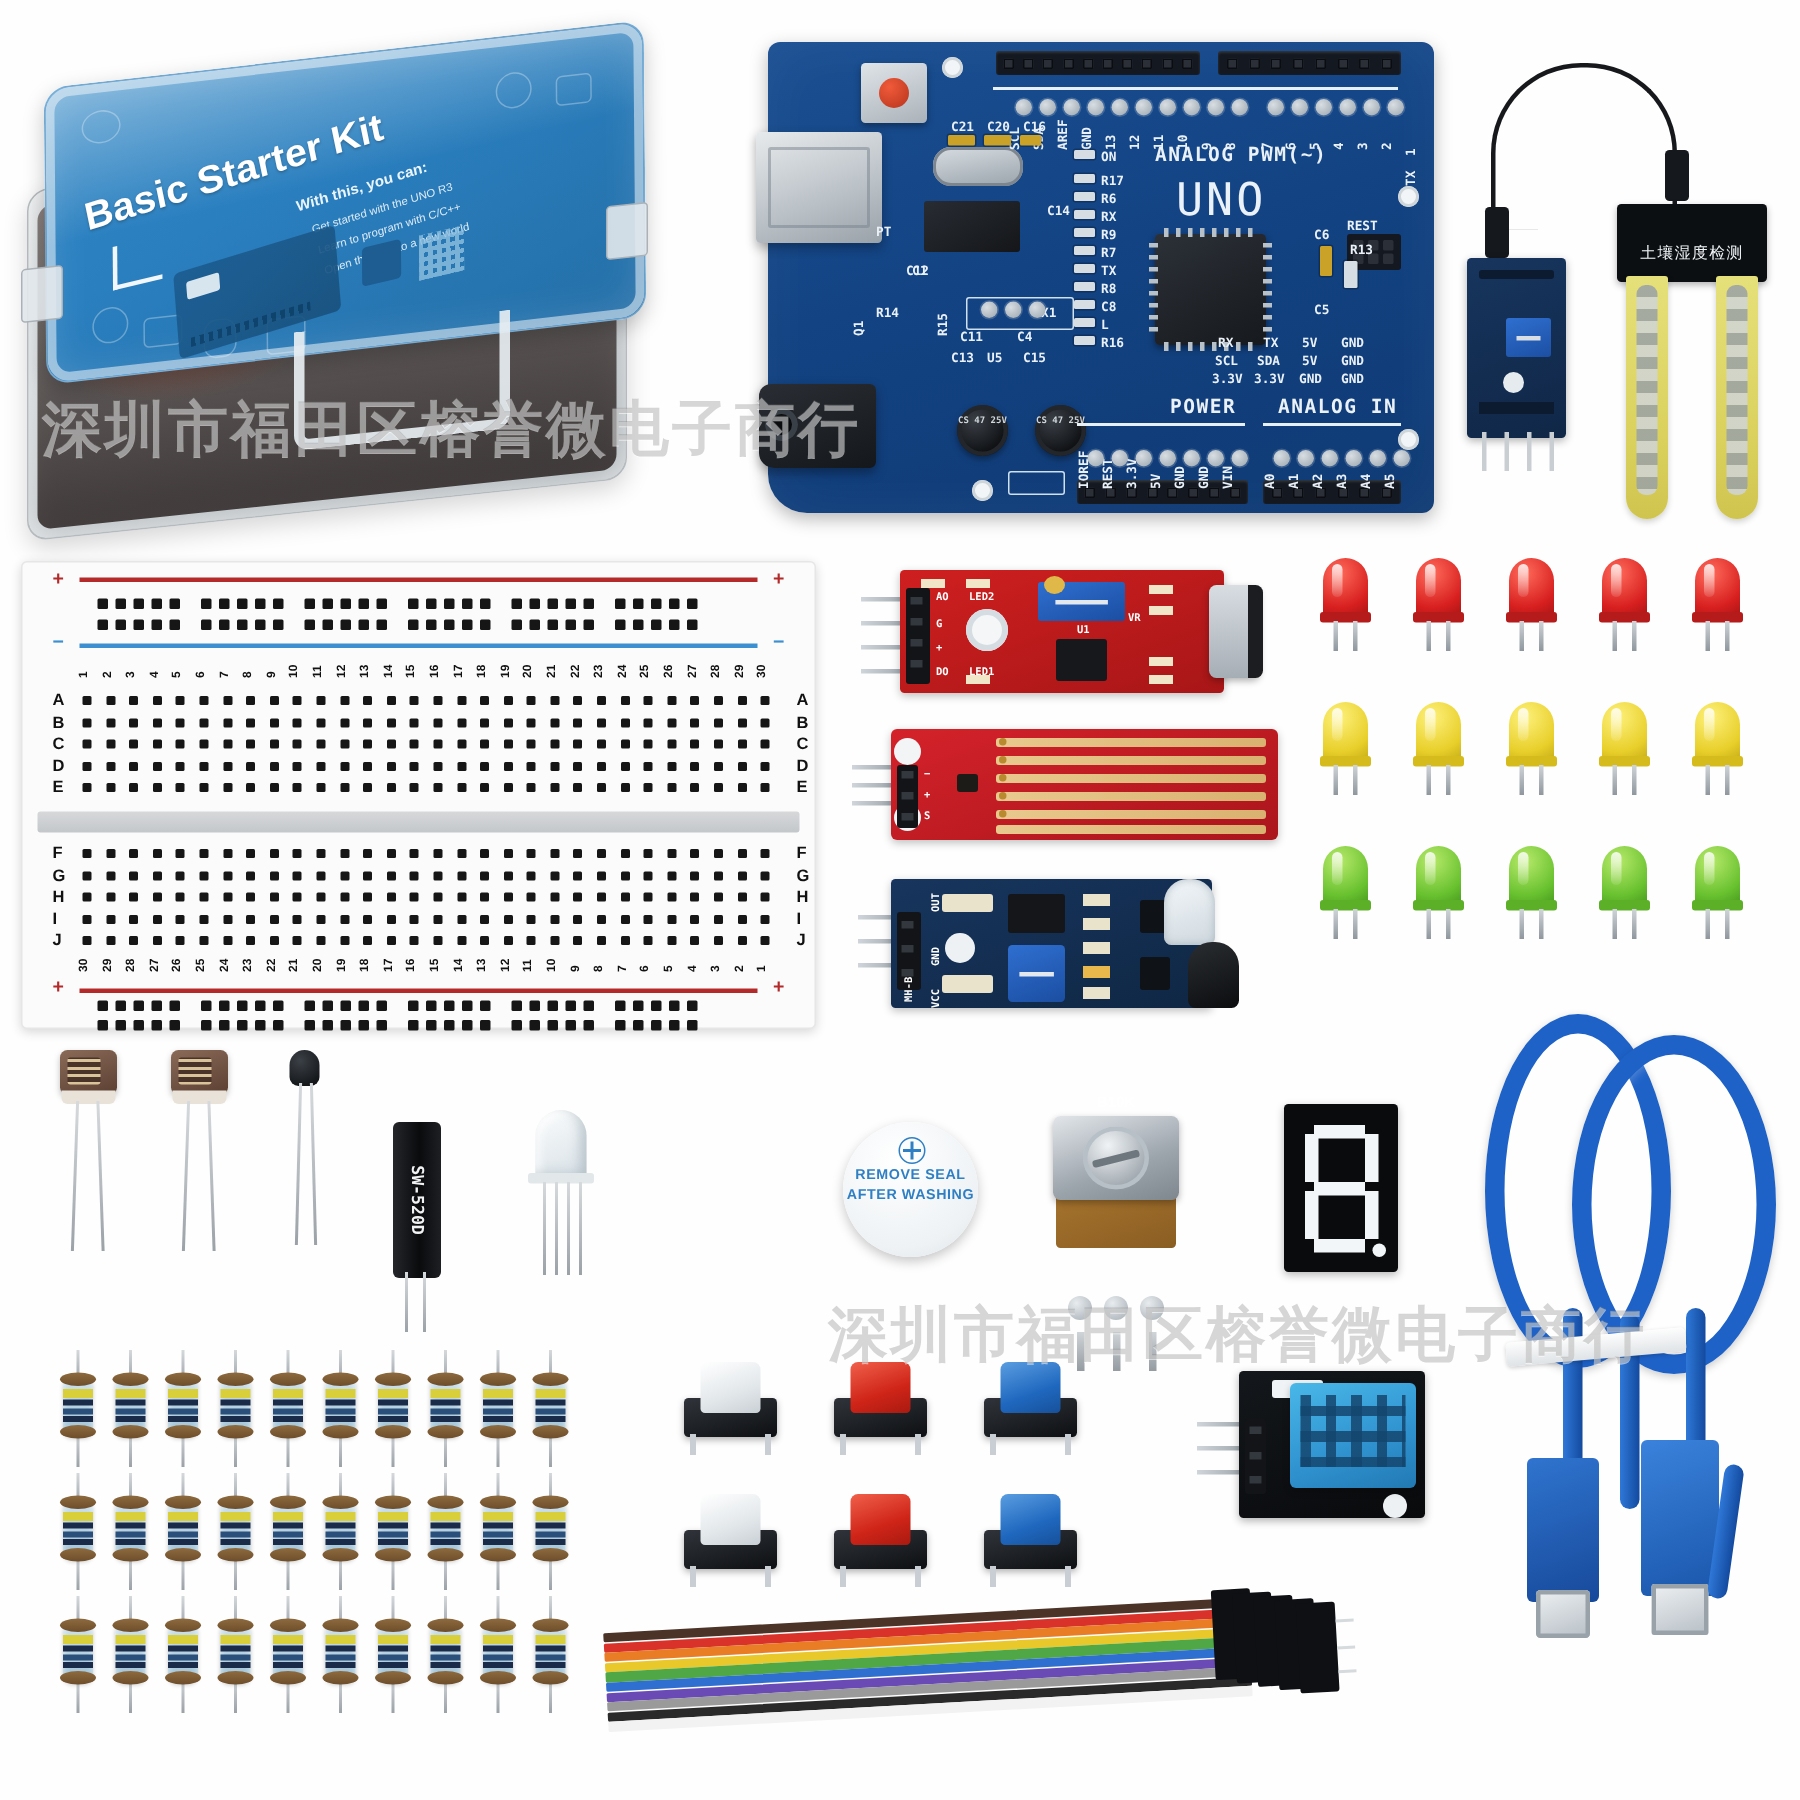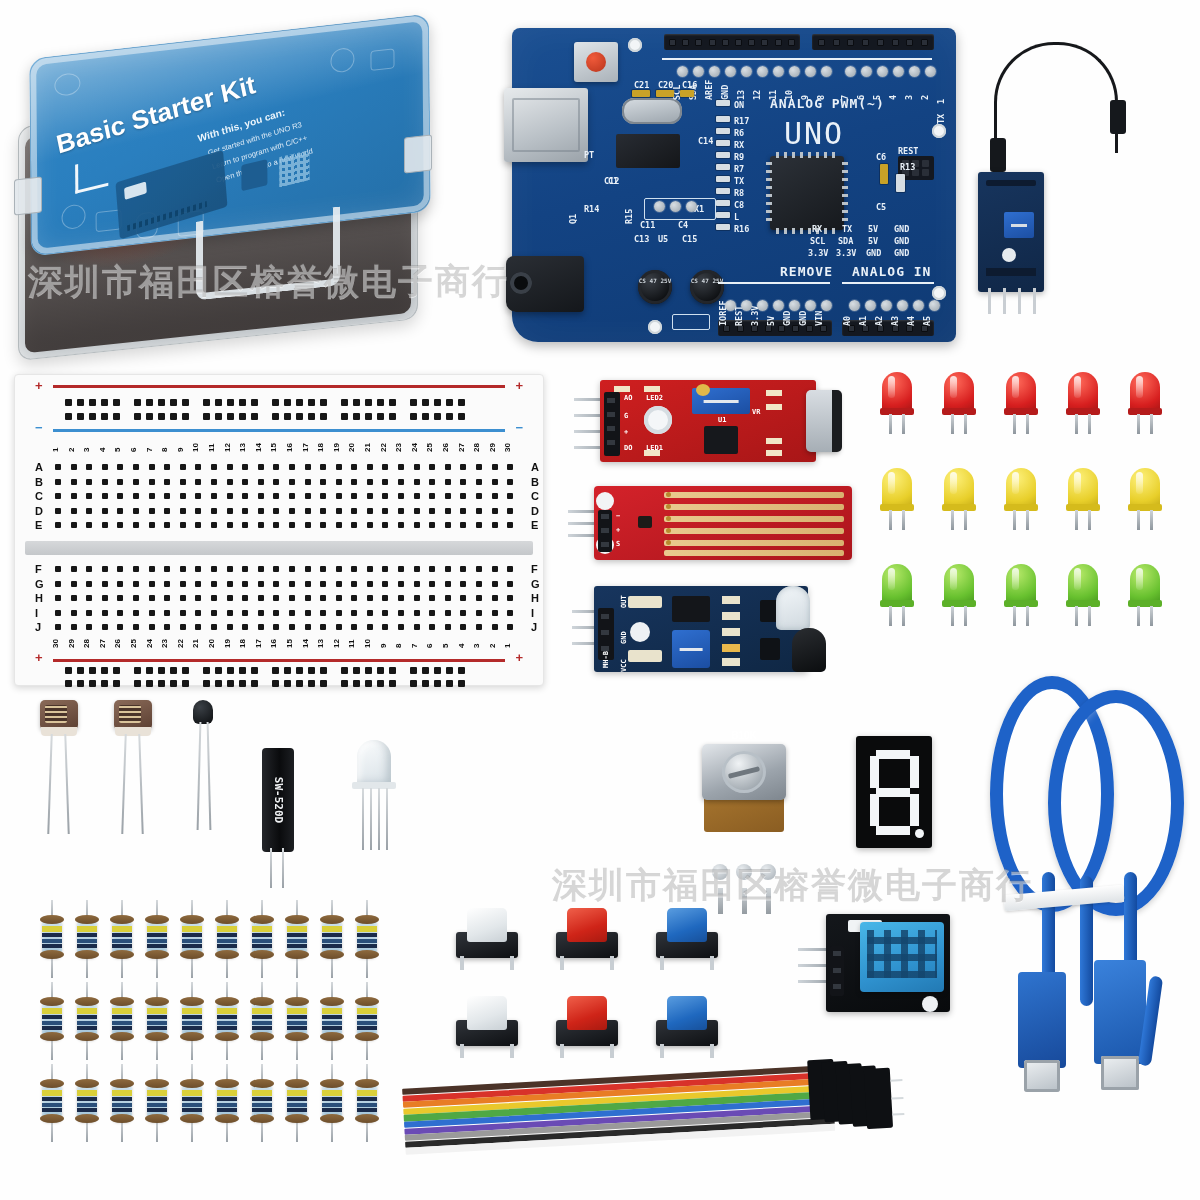--- a/index.html
+++ b/index.html
@@ -4,21 +4,21 @@
 <style>
   html,body{margin:0;padding:0;background:#fff;}
   body{width:1200px;height:1200px;position:relative;overflow:hidden;
        font-family:"Liberation Sans",sans-serif;background:#fefefe;}
   .stage{position:absolute;inset:0;}
   .abs{position:absolute;}
 
   
   .wm{position:absolute;color:rgba(255,255,255,0.0);font-weight:700;
       letter-spacing:2px;pointer-events:none;z-index:60;}
-  .wm-cn{font-family:"DejaVu Sans",sans-serif;font-size:35px;
+  .wm-cn{font-family:"DejaVu Sans",sans-serif;font-size:40px;
       color:rgba(120,120,120,0.30);text-shadow:0 1px 0 rgba(255,255,255,.55);}
   .wm-lat{font-family:"Liberation Sans",sans-serif;font-size:62px;font-weight:700;
       color:rgba(255,255,255,0.72);text-shadow:0 0 3px rgba(120,120,120,.55);}
 
   
   .kitbox{left:18px;top:28px;width:430px;height:330px;}
   .box-body{position:absolute;left:0;top:78px;width:398px;height:232px;
      background:linear-gradient(160deg,#dfe2e4 0%,#cfd4d7 28%,#b9bfc3 62%,#aab1b6 100%);
      border-radius:14px;transform:skewY(-6deg);
      box-shadow:inset 0 0 22px rgba(255,255,255,.75),0 6px 16px rgba(0,0,0,.16);
@@ -524,21 +524,21 @@
     <div class="pad" style="left:413px;top:38px;"></div>
       <div class="lbl v" style="left:418px;top:62px;">2</div>
     <div class="lbl v" style="left:434px;top:86px;">TX</div>
     <div class="lbl v" style="left:434px;top:66px;">1</div>
 
     <div class="lbl mid" style="left:258px;top:68px;">ANALOG PWM(~)</div>
     <div class="wline" style="left:150px;top:30px;width:270px;"></div>
 
     <div class="lbl big" style="left:272px;top:88px;">UNO</div>
 
-    <div class="lbl mid" style="left:268px;top:236px;">REMOVE</div>
+    <div class="lbl mid" style="left:268px;top:236px;">POWER</div>
     <div class="lbl mid" style="left:340px;top:236px;">ANALOG IN</div>
     <div class="wline" style="left:206px;top:254px;width:112px;"></div>
     <div class="wline" style="left:330px;top:254px;width:92px;"></div>
 
     <div class="lbl v" style="left:216px;top:288px;">IOREF</div>
     <div class="lbl v" style="left:232px;top:288px;">REST</div>
     <div class="lbl v" style="left:248px;top:288px;">3.3V</div>
     <div class="lbl v" style="left:264px;top:288px;">5V</div>
     <div class="lbl v" style="left:280px;top:288px;">GND</div>
     <div class="lbl v" style="left:296px;top:288px;">GND</div>
@@ -649,20 +649,27 @@
     <div class="soil-conn" style="left:142px;top:76px;"></div>
     <div class="soil-pcb">
       <div class="soil-pot"></div>
       <div class="abs" style="left:8px;top:8px;width:50px;height:6px;background:#0d1b30;border-radius:2px;"></div>
       <div class="abs" style="left:24px;top:76px;width:14px;height:14px;border-radius:50%;background:#e6ebef;"></div>
       <div class="abs" style="left:8px;top:96px;width:50px;height:8px;background:#0d1b30;"></div>
       <div class="abs" style="left:10px;top:116px;width:3px;height:26px;background:#c9ced3;"></div>
       <div class="abs" style="left:25px;top:116px;width:3px;height:26px;background:#c9ced3;"></div>
       <div class="abs" style="left:40px;top:116px;width:3px;height:26px;background:#c9ced3;"></div>
       <div class="abs" style="left:55px;top:116px;width:3px;height:26px;background:#c9ced3;"></div>
+    </div>
+    <div class="soil-probe">
+      <div class="probe-head">
+        <span>土壤湿度检测</span>
+      </div>
+      <div class="probe-leg" style="left:6px;"></div>
+      <div class="probe-leg" style="left:66px;"></div>
     </div>
   </div>
 
   <div class="abs bb">
 
     <div class="rail" style="top:8px;">
       <div class="rail-sign" style="left:8px;top:-4px;color:#b42a2a;">+</div>
       <div class="rail-sign" style="right:8px;top:-4px;color:#b42a2a;">+</div>
       <div class="rail-line rail-red" style="top:2px;"></div>
     </div>
@@ -1510,20 +1517,24 @@
   </div>
   <div class="abs rgbled" style="left:352px;top:740px;">
     <div class="rgb-dome"></div>
     <div class="rgb-rim"></div>
     <div class="lead" style="left:10px;top:48px;height:62px;"></div>
     <div class="lead" style="left:18px;top:48px;height:62px;"></div>
     <div class="lead" style="left:26px;top:48px;height:62px;"></div>
     <div class="lead" style="left:34px;top:48px;height:62px;"></div>
   </div>
 
+  <div class="buzza">
+    <div class="plus"></div>
+    <div class="seal">REMOVE SEAL AFTER WASHING</div>
+  </div>
 
   <div class="pot">
     <div class="pot-pcb">
       <div class="pot-pin" style="left:8px;"></div>
       <div class="pot-pin" style="left:32px;"></div>
       <div class="pot-pin" style="left:56px;"></div>
       <div class="pot-leg" style="left:14px;"></div>
       <div class="pot-leg" style="left:38px;"></div>
       <div class="pot-leg" style="left:62px;"></div>
     </div>

